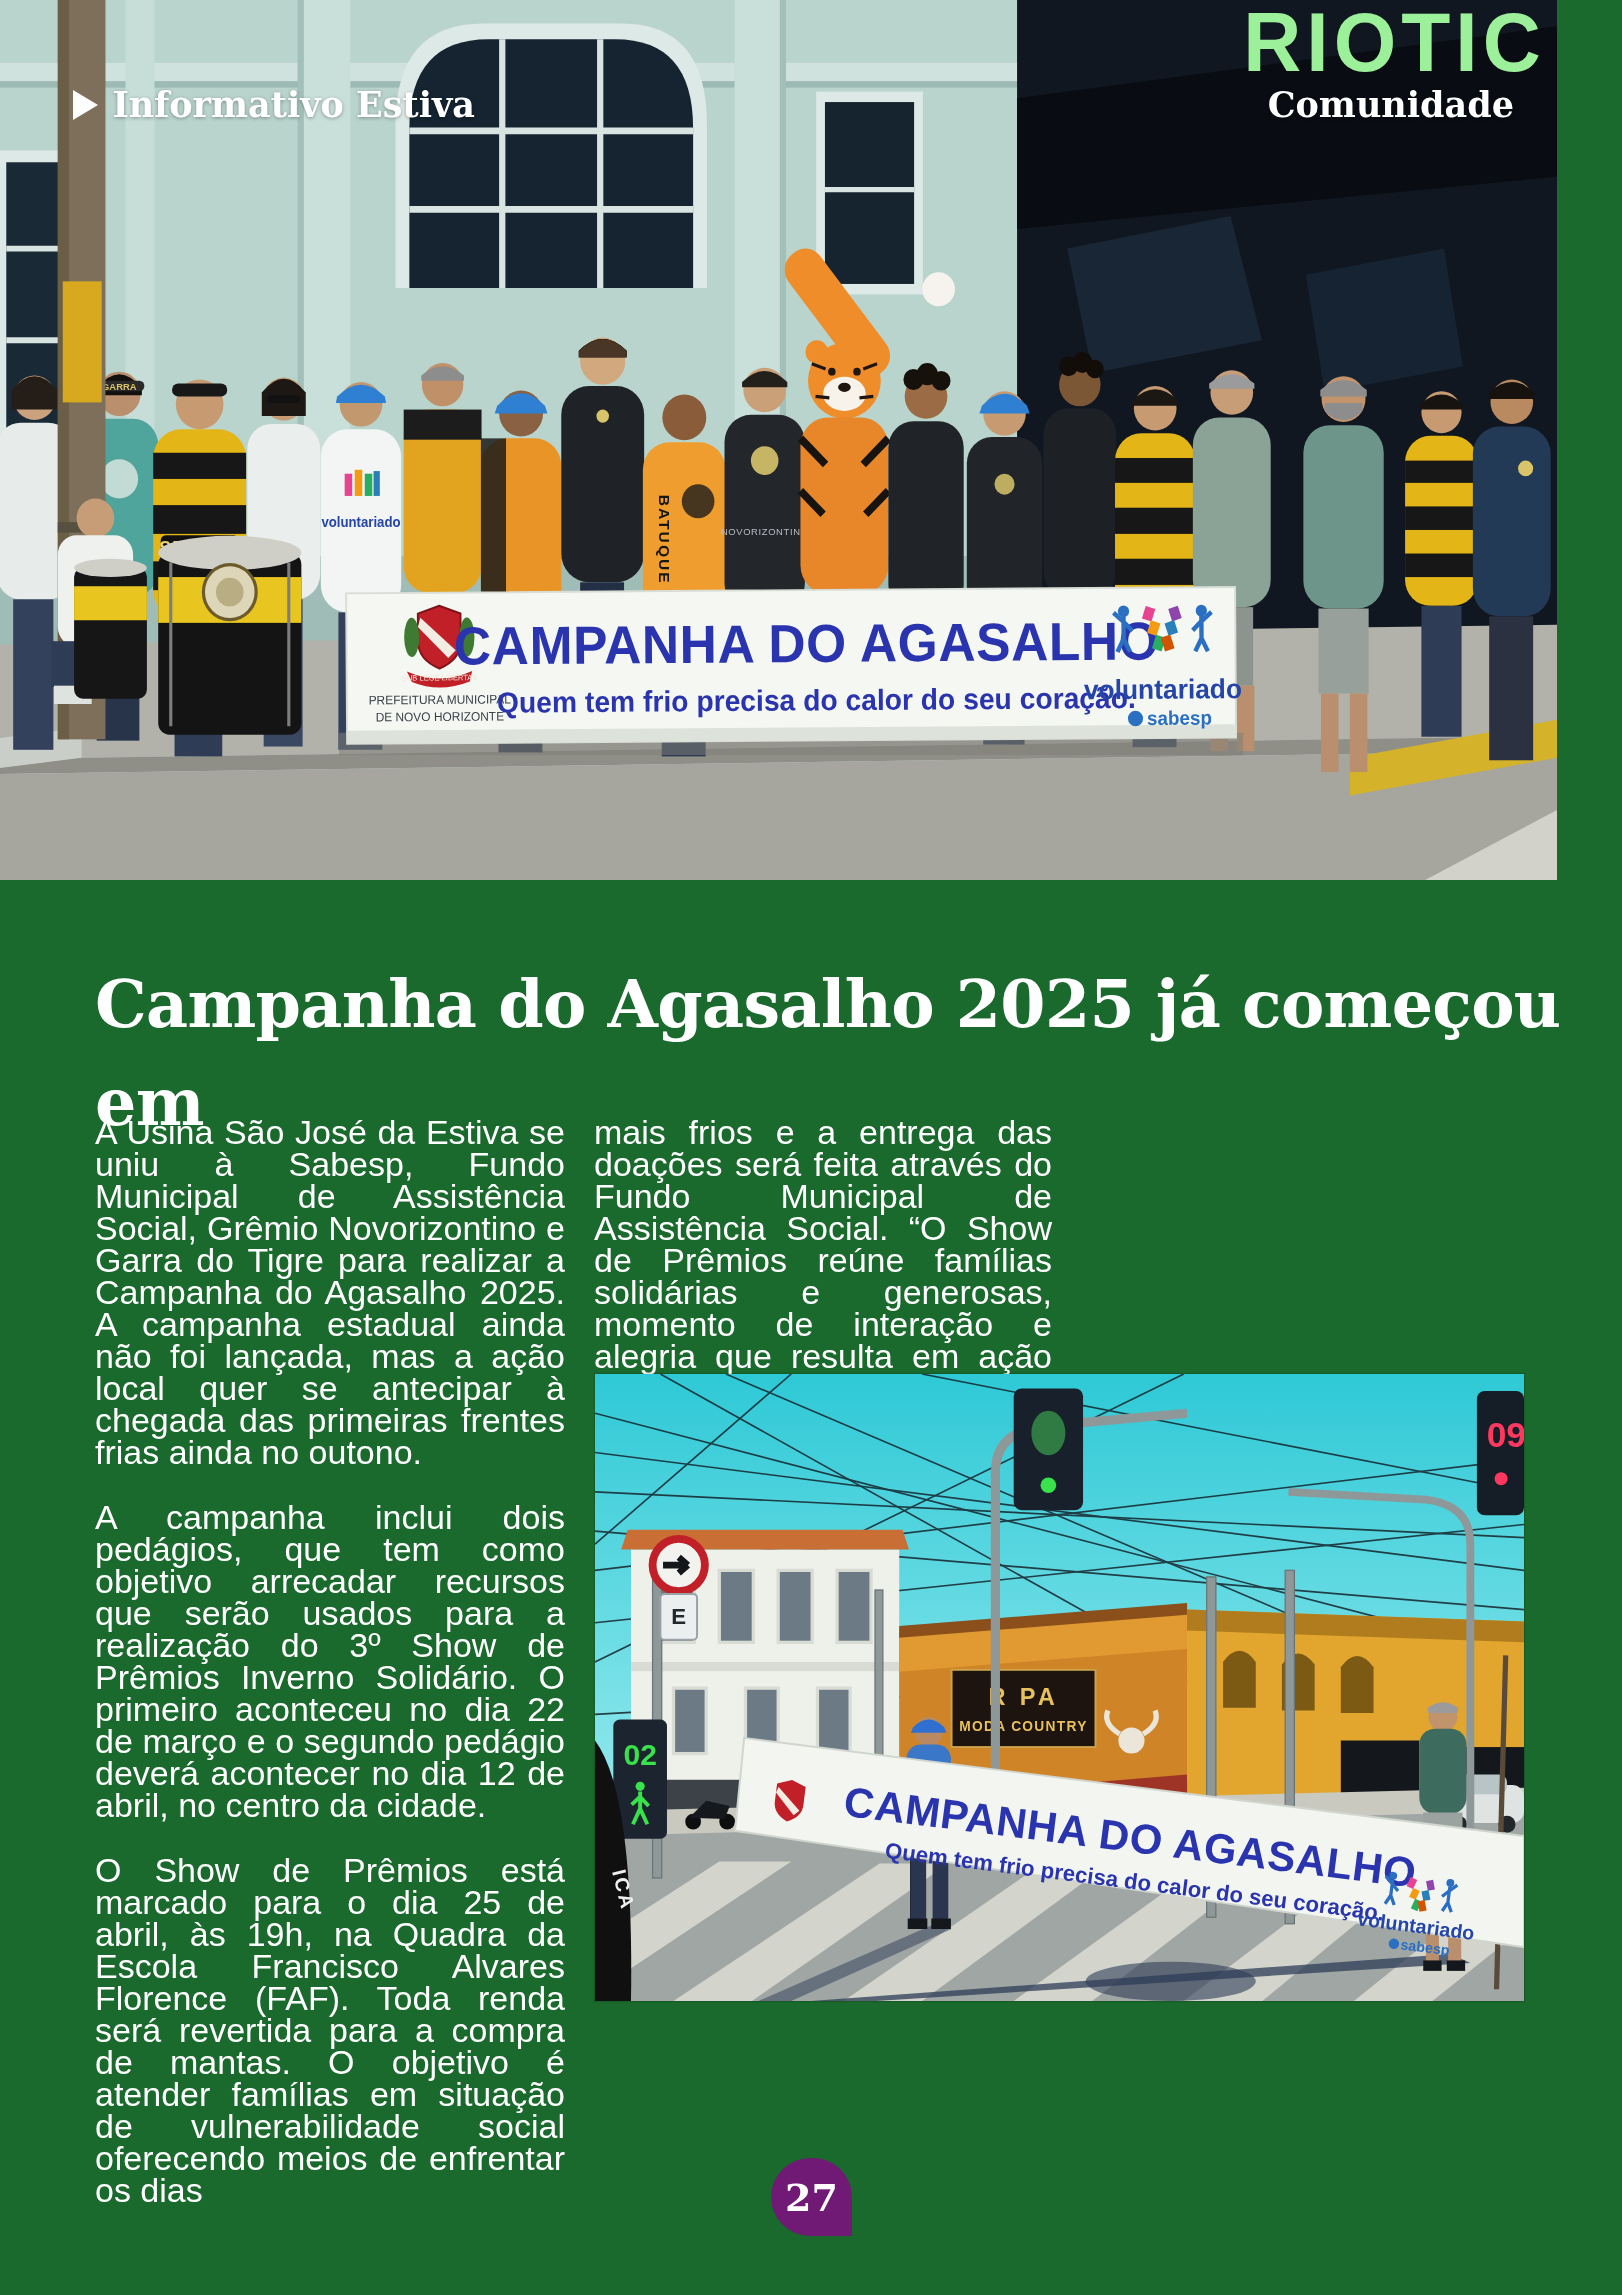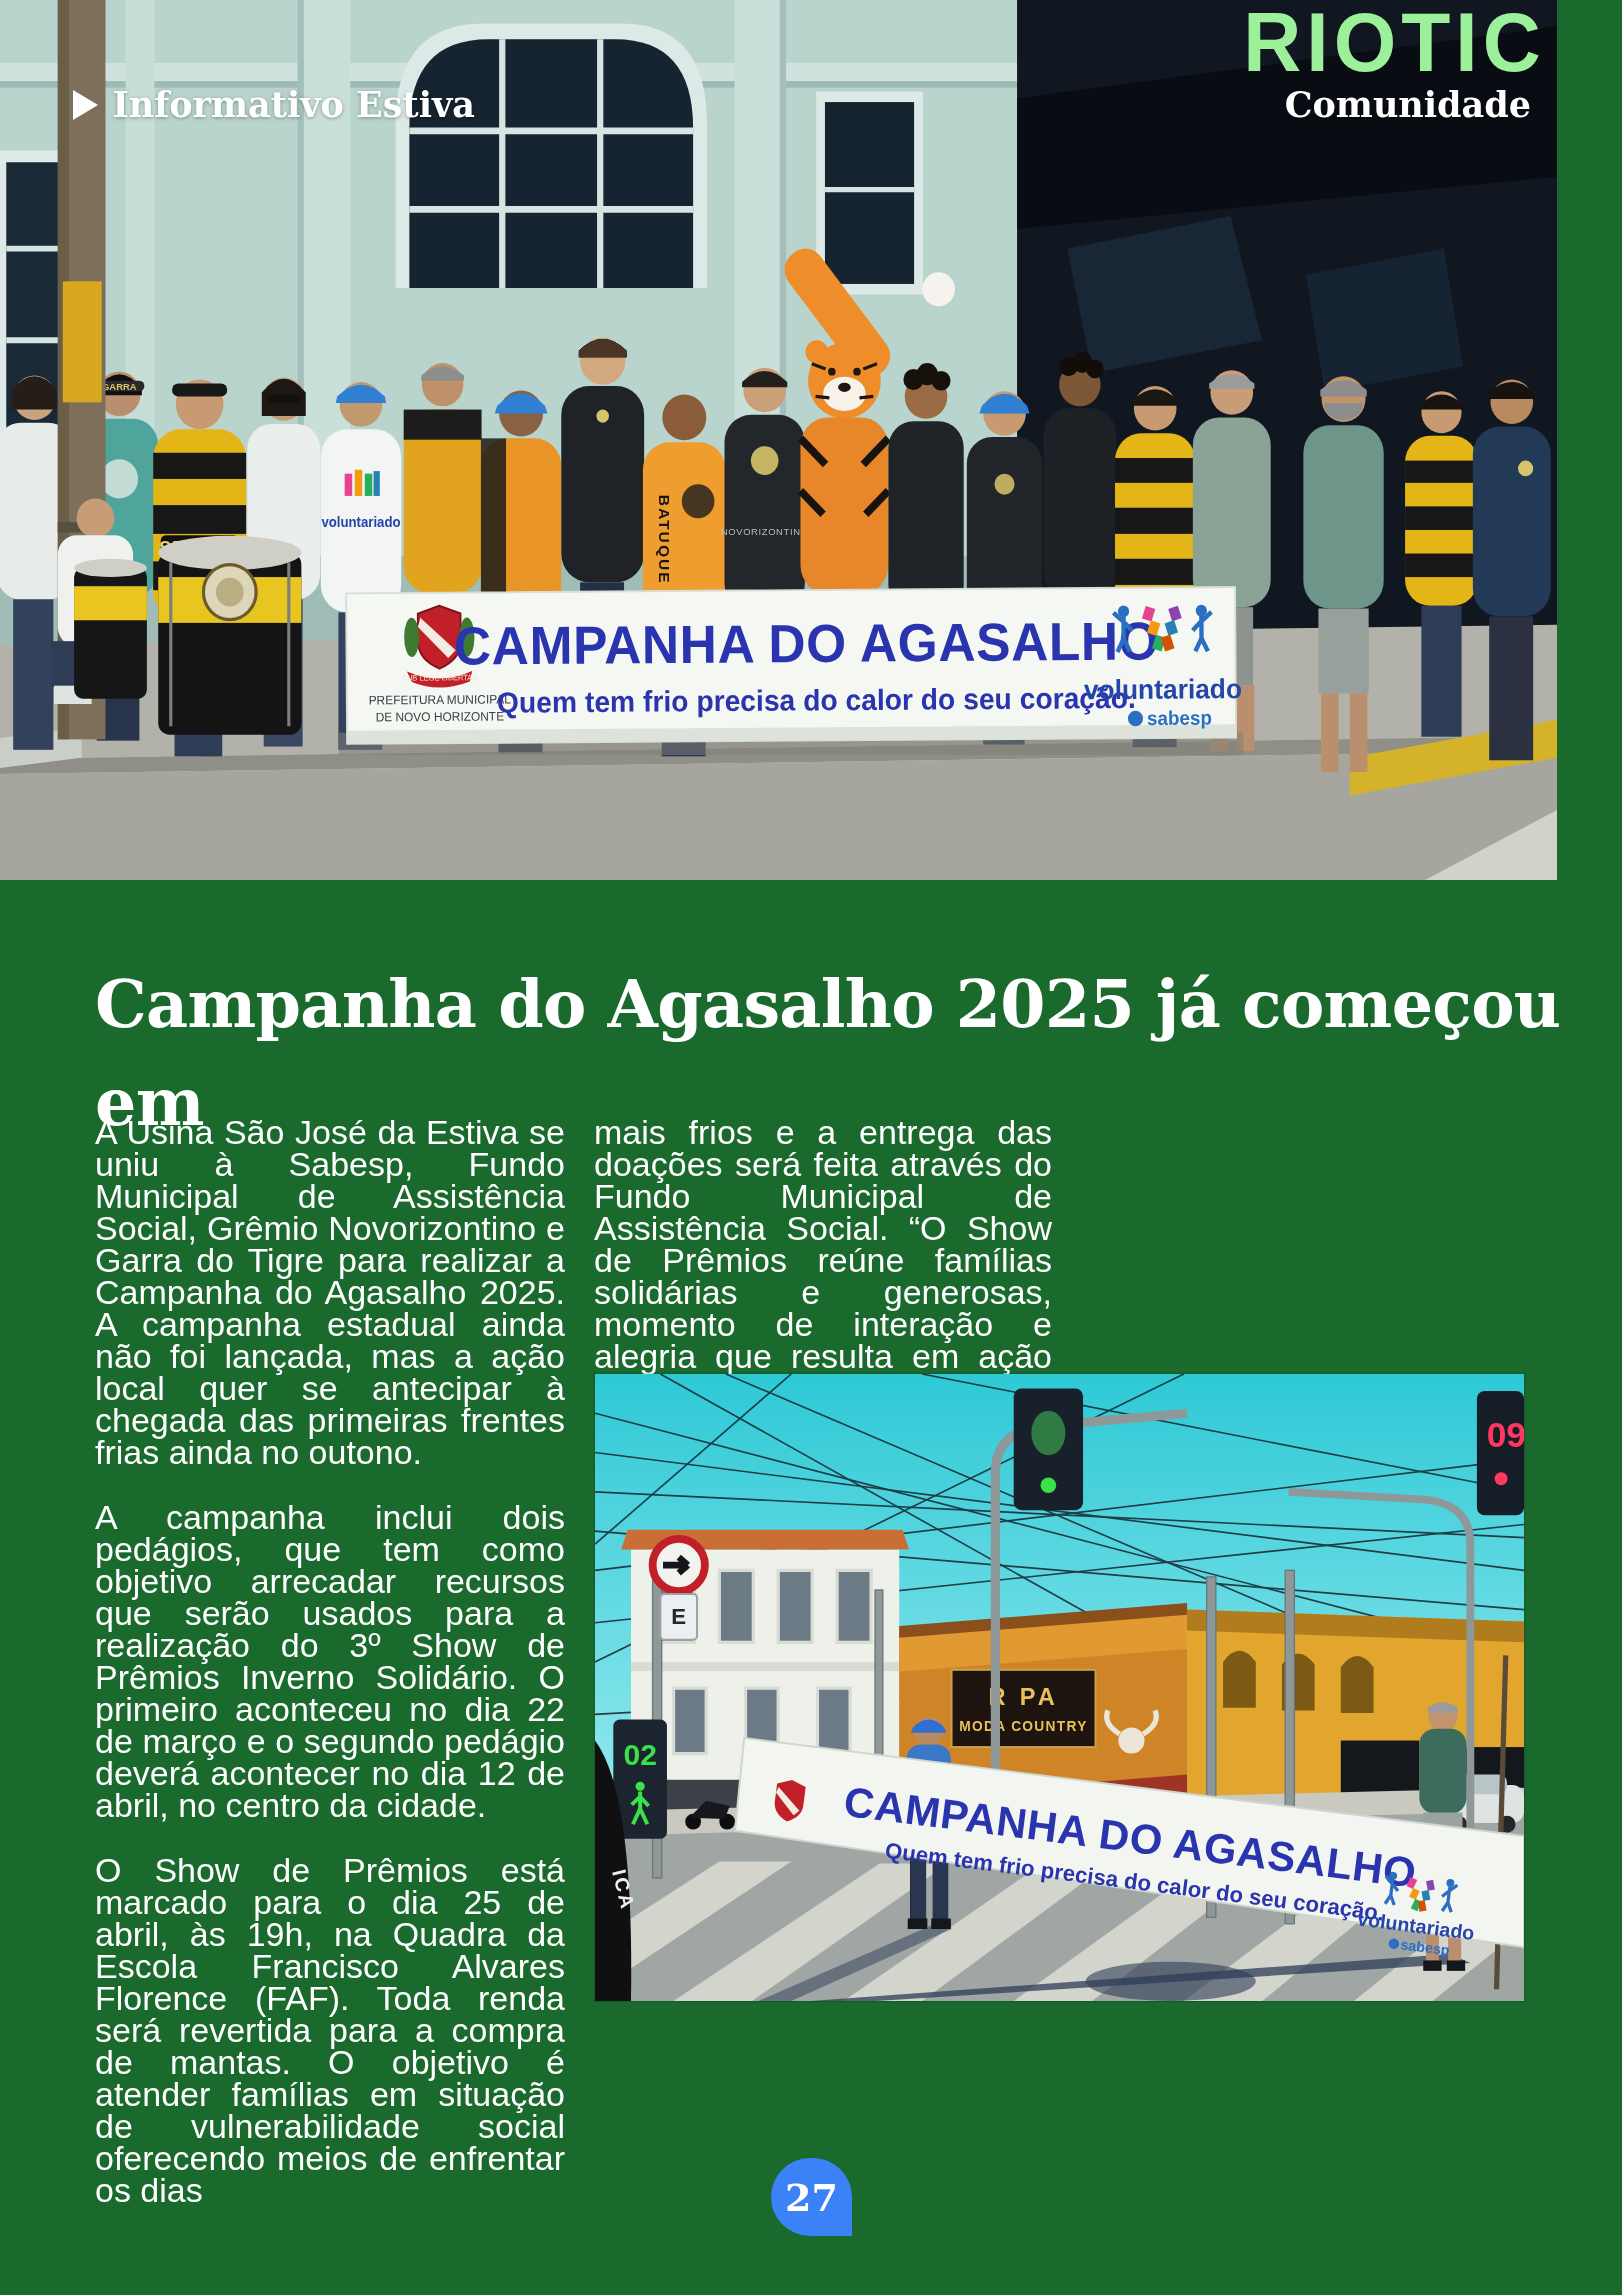--- a/index.html
+++ b/index.html
@@ -10,36 +10,36 @@
   }
   .slab{font-family:"DejaVu Serif",serif;font-weight:700;}
   
   .photo-top{position:absolute;left:0;top:0;width:1557px;height:880px;overflow:hidden;}
   .photo-top svg{display:block;width:100%;height:100%;}
   
   .header-overlay{position:absolute;left:0;top:84px;width:1623px;height:52px;z-index:5;}
   .header-left{position:absolute;left:73px;top:0;display:flex;align-items:center;gap:14.4px;color:#ffffff;}
   .header-arrow{width:0;height:0;border-left:25px solid #ffffff;border-top:15.7px solid transparent;border-bottom:15.7px solid transparent;}
   .header-left .lbl,.header-right .lbl{font-size:35px;color:#fff;text-shadow:0 1.3px 3.9px rgba(0,0,0,.35);}
-  .header-right{position:absolute;right:92px;top:0;color:#fff;}
+  .header-right{position:absolute;right:109px;top:0;color:#fff;}
   
   .headline{position:absolute;left:95px;top:911px;width:1479px;color:#ffffff;
     font-size:65px;line-height:98px;letter-spacing:-0.7px;z-index:3;}
   .col{position:absolute;top:1116px;color:#ffffff;z-index:3;}
   .col p{font-size:34px;line-height:32px;text-align:justify;margin:0 0 33px 0;}
   .col1{left:95px;width:470px;}
   .col2{left:594px;width:458px;}
   .col3{left:1078px;width:458px;}
   
   .photo-street{position:absolute;left:595px;top:1374px;width:929px;height:627px;overflow:hidden;z-index:4;
     box-shadow:0 0 0 1.3px rgba(0,0,0,.12);}
   .photo-street svg{display:block;width:100%;height:100%;}
   
   .page-badge{position:absolute;left:771px;top:2158px;width:81px;height:78px;
-    background:#3b82f6;border-radius:39px 39px 0 39px;z-index:5;
+    background:#701a75;border-radius:39px 39px 0 39px;z-index:5;
     display:flex;align-items:center;justify-content:center;}
   .page-badge span{color:#ffffff;font-size:38px;}
   
   text{font-family:"Liberation Sans",sans-serif;}
 </style>
 </head>
 <body>
 
 <div class="photo-top">
 <svg viewBox="0 0 2480 1345" preserveAspectRatio="none">

